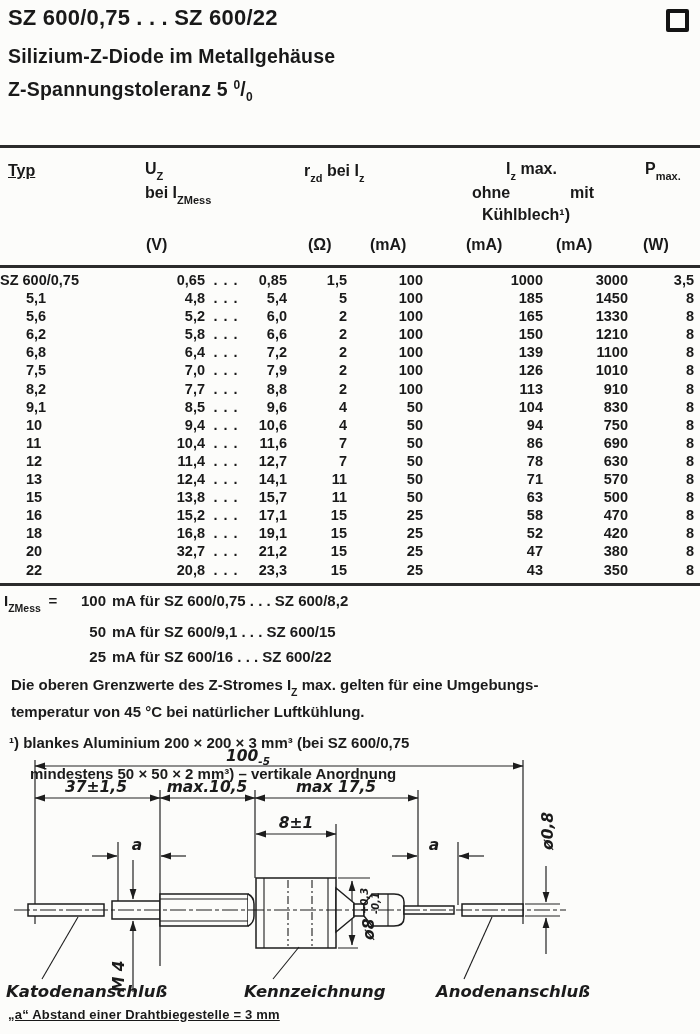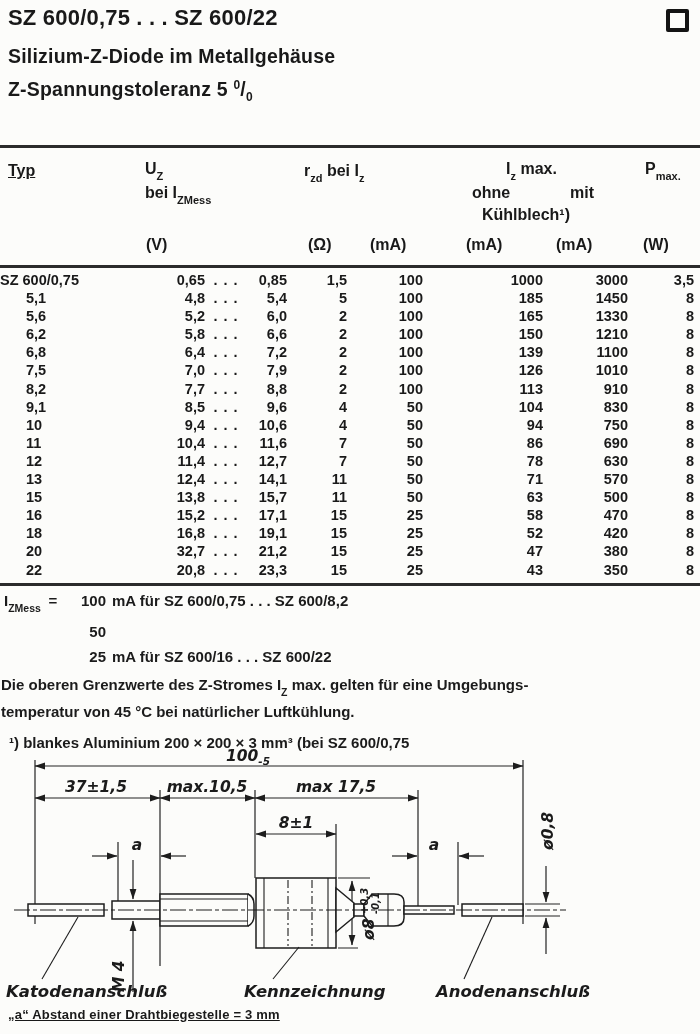--- a/index.html
+++ b/index.html
@@ -25,21 +25,21 @@
   .trow{display:grid;grid-template-columns:103px 102px 42px 40px 60px 76px 120px 85px 66px;height:18.1px;line-height:18.1px;white-space:nowrap;}
   .trow .c{text-align:right;}
   .trow .c-typ{text-align:left;padding-left:26px;}
   .trow:first-child .c-typ{padding-left:0;}
   .trow .c-dots{text-align:center;letter-spacing:1px;}
   .notes{left:0;top:588px;width:700px;font-size:15px;font-weight:bold;color:#1b1b1b;}
   .izline{display:grid;grid-template-columns:40px 18px 44px auto;line-height:25px;padding-left:4px;white-space:nowrap;}
   .izline .num{text-align:right;}
   .izline .rest{padding-left:6px;}
   .izline .eq{text-align:center;}
-  .ambient{padding-left:1px;line-height:22px;margin-top:5px;white-space:nowrap;}
+  .ambient{padding-left:11px;line-height:22px;margin-top:5px;white-space:nowrap;}
   .fn1{padding-left:9px;line-height:21.5px;margin-top:9px;white-space:nowrap;}
   .fn1-2{padding-left:30px;}
   .drawing{left:0;top:748px;}
   .footer-note{left:8px;top:1007px;font-size:13px;font-weight:bold;letter-spacing:.2px;text-decoration:underline;}
   svg text{fill:#1b1b1b;}
   .dimtxt{font-family:"DejaVu Sans",sans-serif;font-style:italic;font-size:15.5px;font-weight:bold;}
   .dimtxt-sm{font-family:"DejaVu Sans",sans-serif;font-style:italic;font-size:10px;font-weight:bold;}
   .lbltxt{font-family:"DejaVu Sans",sans-serif;font-style:italic;font-size:16.5px;font-weight:bold;}
 </style>
 </head>
@@ -288,30 +288,32 @@
     <div class="izline">
       <span><span>I</span><sub class="sb" style="font-size:10.5px;">ZMess</sub></span>
       <span class="eq">=</span>
       <span class="num">100</span>
       <span class="rest">mA für SZ 600/0,75 . . . SZ 600/8,2</span>
     </div>
     <div class="izline">
       <span></span>
         <span></span>
       <span class="num">50</span>
+      <span class="rest">mA für SZ 600/9,1  . . . SZ 600/15</span>
     </div>
     <div class="izline">
       <span></span>
         <span></span>
       <span class="num">25</span>
       <span class="rest">mA für SZ 600/16   . . . SZ 600/22</span>
     </div>
     <div class="ambient"><span>Die oberen Grenzwerte des Z-Stromes I</span><sub class="sb" style="font-size:10.5px;">Z</sub><span> max. gelten für eine Umgebungs-</span></div>
     <div class="ambient" style="margin-top:0;">temperatur von 45 °C bei natürlicher Luftkühlung.</div>
     <div class="fn1">¹)  blankes Aluminium 200 × 200 × 3 mm³  (bei SZ 600/0,75</div>
+    <div class="fn1 fn1-2">mindestens 50 × 50 × 2 mm³)  –  vertikale Anordnung</div>
   </div>
 
   <svg class="abs drawing" width="700" height="258" viewBox="0 0 700 258">
     <defs>
       <marker id="arw" markerWidth="12" markerHeight="9" refX="10.5" refY="4" orient="auto-start-reverse" markerUnits="userSpaceOnUse">
         <path d="M0.5,0.6 L11,4 L0.5,7.4 Z" fill="#1d1d1d"></path>
       </marker>
     </defs>
     <g stroke="#222" stroke-width="1.2" fill="none">
 

